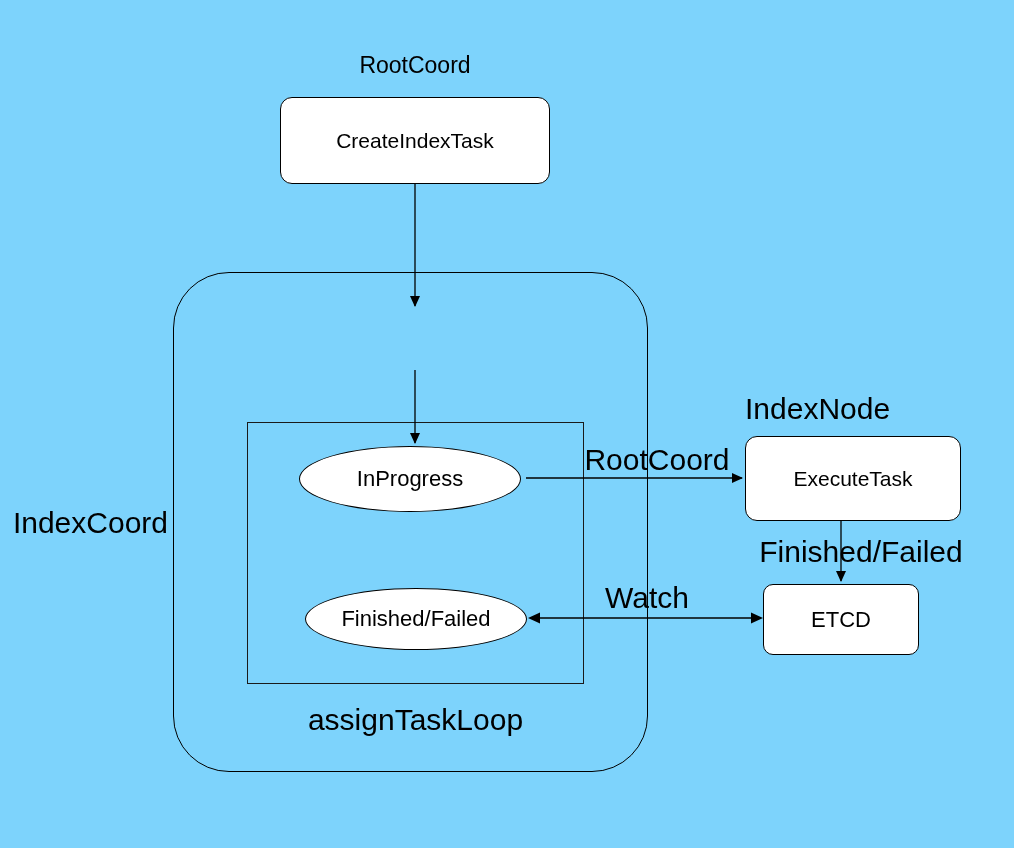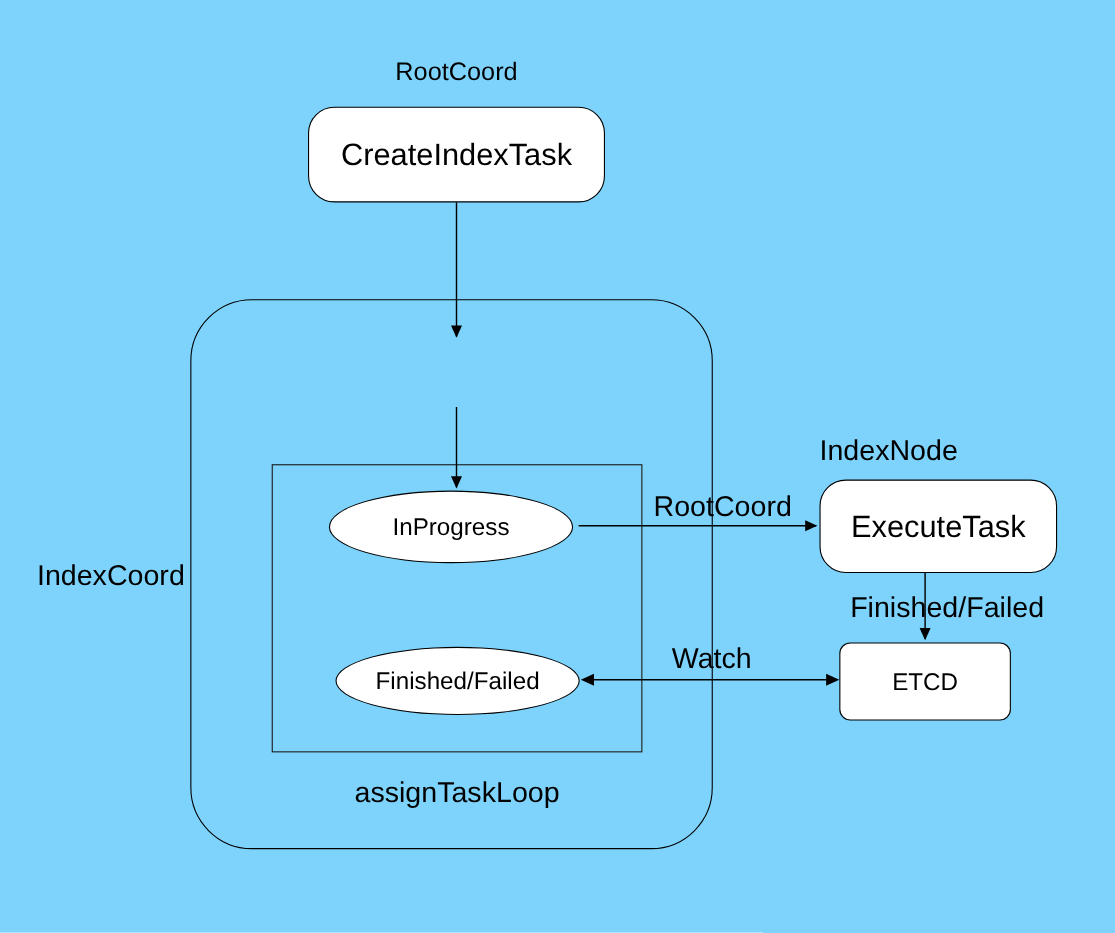--- a/index.html
+++ b/index.html
@@ -6,34 +6,34 @@
   .canvas{
     position:relative;
     width:1014px;height:848px;
     background:#7dd3fc;
     font-family:"Liberation Sans", sans-serif;
     color:#000000;
     overflow:hidden;
   }
   .abs{position:absolute;}
   .lbl{
-    font-size:26px;
+    font-size:30px;
     line-height:26px;
     white-space:nowrap;
     color:#000;
   }
   .center{text-align:center;}
   .right{text-align:right;}
   .node-rect{
     position:absolute;
     border:1.4px solid #000;
-    border-radius:24px;
+    border-radius:12px;
     background:#fff;
     display:flex;align-items:center;justify-content:center;
-    font-size:28px;
+    font-size:21px;
     box-sizing:border-box;
   }
   .ellipse{
     position:absolute;
     border:1.3px solid #000;
     border-radius:50%;
     background:#fff;
     display:flex;align-items:center;justify-content:center;
     font-size:22px;
     box-sizing:border-box;

